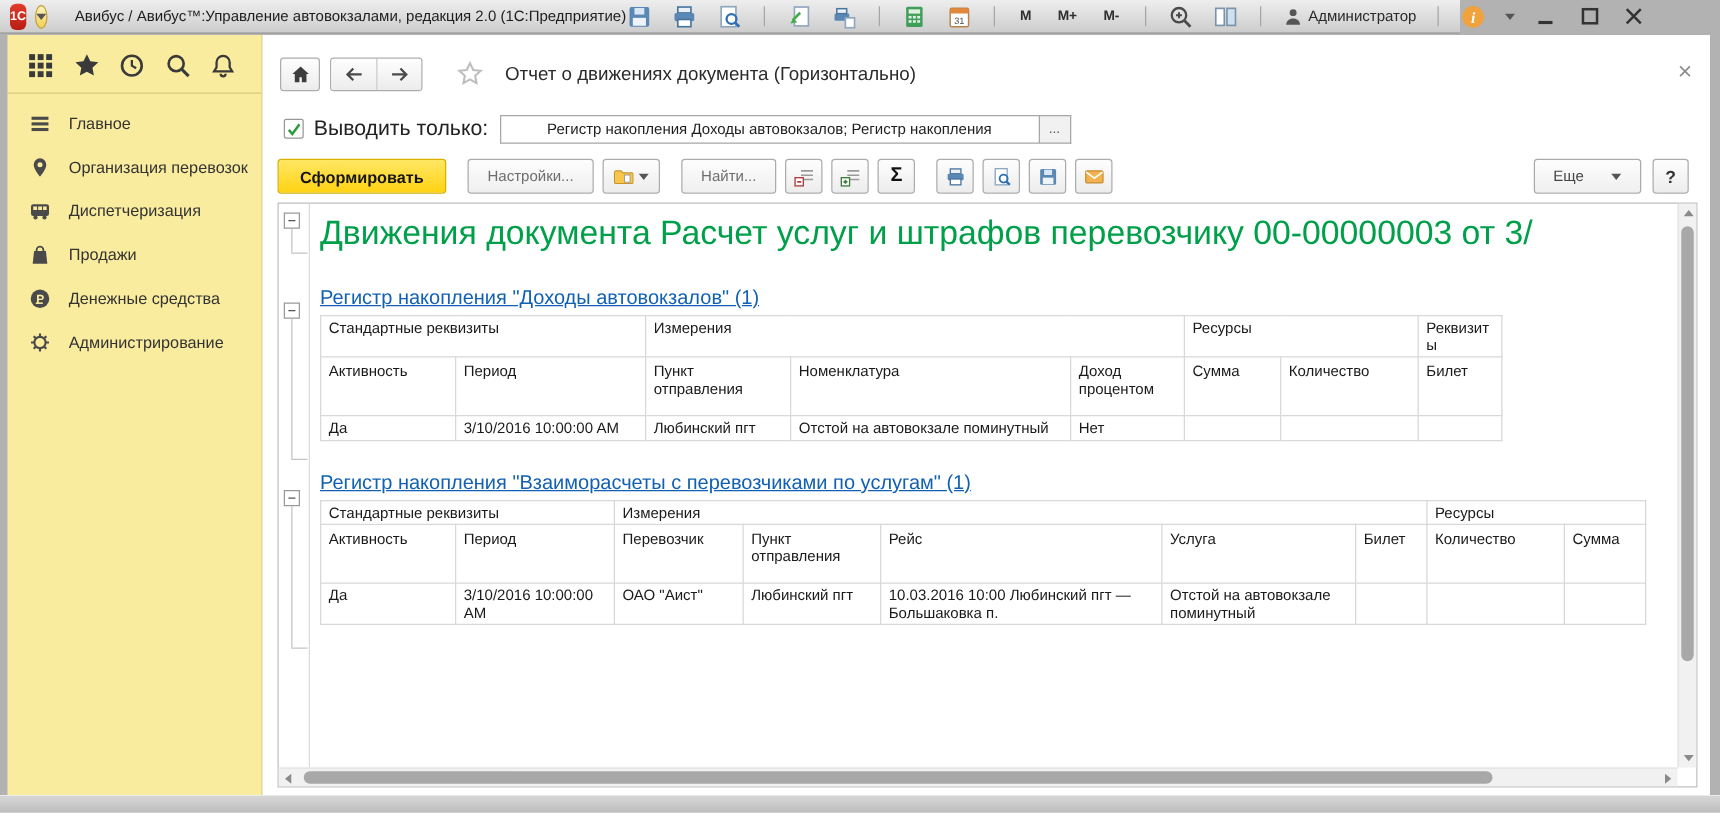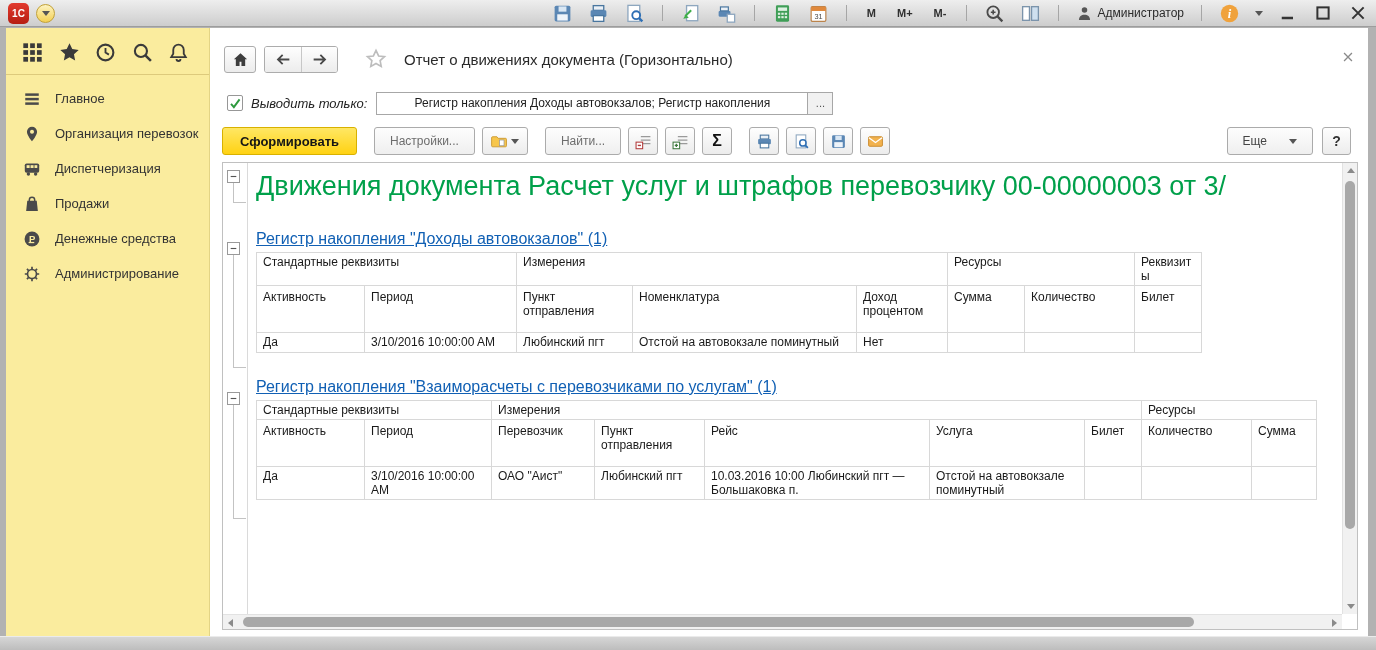--- a/index.html
+++ b/index.html
@@ -6,21 +6,21 @@
   html,body { width:1376px; height:650px; overflow:hidden; }
   body { position:relative; font-family:"Liberation Sans",sans-serif; background:#b2b2b2; }
 
   .ic { display:inline-flex; align-items:center; justify-content:center; }
   .ic svg { width:100%; height:100%; }
   .s16 { width:17px; height:17px; }
   .s20 { width:21px; height:21px; }
   .tri { width:0; height:0; border-left:4px solid transparent; border-right:4px solid transparent; border-top:5px solid #555; display:inline-block; }
 
   
-  .titlebar { position:absolute; left:0; top:0; width:1376px; height:27px;
+  .titlebar { position:absolute; left:0; top:0; width:1168px; height:27px;
     background:linear-gradient(#eeeeee,#cdcdcd); border-bottom:1px solid #9d9d9d;
     display:flex; align-items:center; padding:0 8px; }
   .logo1c { width:21px; height:21px; background:linear-gradient(#e23a2e,#b61e12); border-radius:5px;
     color:#fff; font-size:10px; font-weight:bold; display:flex; align-items:center; justify-content:center; }
   .menu-circle { width:19px; height:19px; margin-left:7px; border-radius:50%;
     background:linear-gradient(#fdf3c1,#f3d054); border:1px solid #c2a136;
     display:flex; align-items:center; justify-content:center; }
   .tb-title { margin-left:22px; font-size:12px; color:#1d1d1d; white-space:nowrap; }
   .tb-right { margin-left:auto; display:flex; align-items:center; gap:15px; }
   .tb-btn { width:21px; height:21px; display:flex; align-items:center; justify-content:center; border-radius:2px; }
@@ -47,21 +47,21 @@
   .nav-arrow { width:36px; height:25px; display:flex; align-items:center; justify-content:center; background:linear-gradient(#fefefe,#ececec); }
   .nav-arrow + .nav-arrow { border-left:1px solid #c7c7c7; }
   .fav-star { width:22px; height:22px; margin-left:27px; }
   .nav-title { margin-left:17px; font-size:15px; color:#2b2b2b; }
   .form-close { position:absolute; right:13px; top:16px; width:14px; height:14px; }
 
   .filterrow { position:absolute; top:60px; left:0; right:0; height:30px; display:flex; align-items:center; padding-left:17px; }
   .checkbox { width:16px; height:16px; border:1px solid #979797; background:#fff; border-radius:2px;
     display:flex; align-items:center; justify-content:center; }
   .checkbox .ic { width:13px; height:13px; }
-  .filter-label { margin-left:8px; font-size:13px; color:#222;font-style:italic; }
+  .filter-label { margin-left:8px; font-size:17px; color:#222; }
   .filter-input { margin-left:9px; width:432px; height:23px; border:1px solid #a7a7a7; font-size:12px;
     padding:1px 5px; color:#1e1e1e; font-family:"Liberation Sans",sans-serif;text-align:center; }
   .dots-btn { width:25px; height:23px; border:1px solid #a7a7a7; border-left:none; background:#f1f1f1;
     font-size:11px; color:#555; display:flex; align-items:center; justify-content:center; }
 
   .toolbar { position:absolute; top:96px; left:0; right:0; height:34px; display:flex; align-items:center; padding-left:12px; gap:7px; }
   .gen-btn { height:28px; padding:0 17px; background:linear-gradient(#ffe764,#ffd213); border:1px solid #d8b100;
     border-radius:3px; font-size:13px; font-weight:bold; color:#151515; display:flex; align-items:center; }
   .plain-btn { height:28px; padding:0 15px; background:linear-gradient(#fdfdfd,#efefef); border:1px solid #ababab;
     border-radius:3px; font-size:12px; color:#6d6d6d; display:flex; align-items:center; }
@@ -108,20 +108,21 @@
     background:linear-gradient(#d6d6d6,#bdbdbd); border-top:1px solid #ebebeb; }
 </style>
 </head>
 <body>
 
 <div class="titlebar">
   <div class="logo1c">1С</div>
   <div class="menu-circle">
       <span class="tri"></span>
     </div>
+  <div class="tb-title">Авибус / Авибус™:Управление автовокзалами, редакция 2.0  (1С:Предприятие)</div>
   <div class="tb-right">
     <span class="tb-btn ic s16">
         <svg viewBox="0 0 16 16">
           <rect x="2" y="2" width="12" height="12" rx="1.2" fill="#5b87b4"></rect>
           <rect x="5" y="2.6" width="6" height="4" fill="#d9e7f4"></rect>
           <rect x="4" y="8.6" width="8" height="4.8" fill="#eef4fa"></rect>
         </svg>
       </span>
     <span class="tb-btn ic s16">
         <svg viewBox="0 0 16 16">

